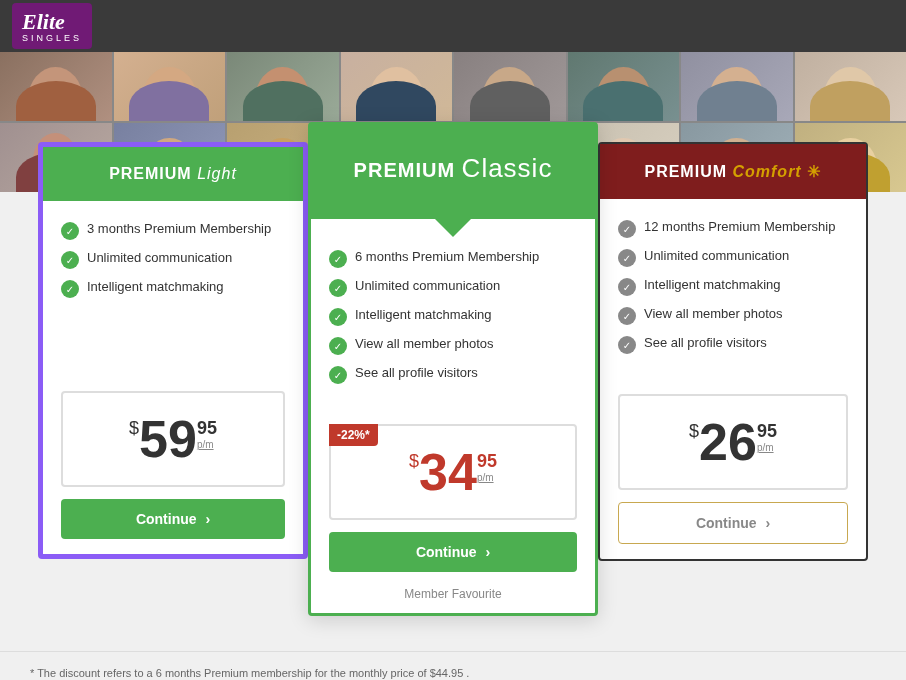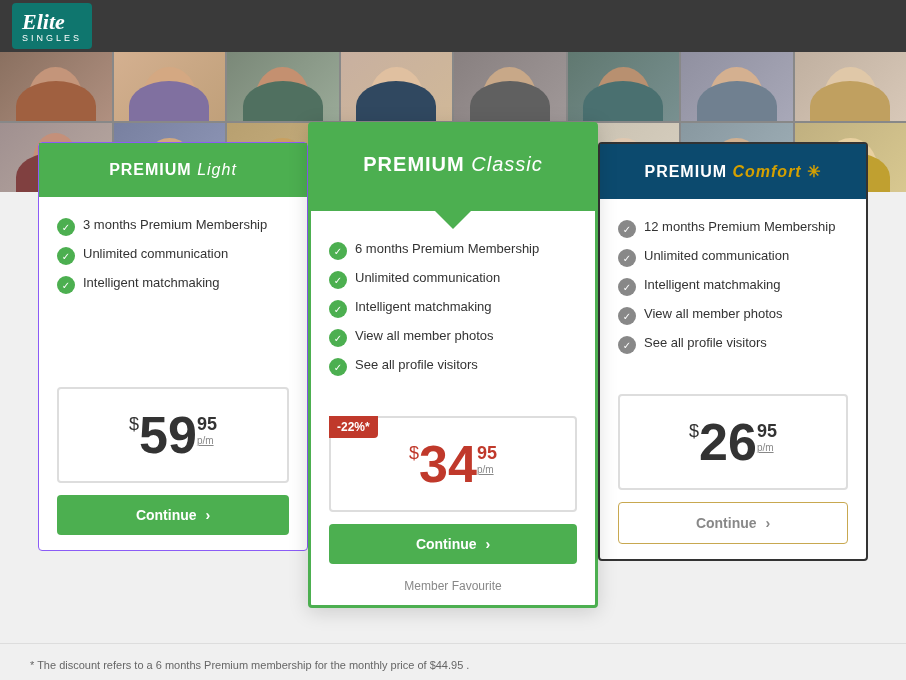--- a/index.html
+++ b/index.html
@@ -13,21 +13,21 @@
 
     
     .header {
       background: #3a3a3a;
       height: 52px;
       display: flex;
       align-items: center;
       padding: 0 12px;
     }
     .logo {
-      background: #0f766e;
+      background: #701a75;
       padding: 6px 10px;
       border-radius: 4px;
     }
     .logo-text {
       color: white;
       font-size: 22px;
       font-style: italic;
       font-weight: bold;
       font-family: Georgia, serif;
     }
@@ -64,21 +64,21 @@
       gap: 0;
       margin-top: -50px;
       position: relative;
       z-index: 10;
       justify-content: center;
     }
 
     
     .plan-card {
       background: white;
-      border: 1px solid #8b5cf6;
+      border: 5px solid #8b5cf6;
       border-radius: 4px;
       flex: 1;
       max-width: 270px;
       position: relative;
     }
 
     .plan-card.featured {
       border: 3px solid #4caf50;
       z-index: 20;
       margin-top: -20px;
@@ -97,21 +97,21 @@
       text-align: center;
       color: white;
     }
 
     .plan-header.featured-header {
       padding: 28px 15px 35px;
       position: relative;
     }
 
     .plan-header.comfort-header {
-      background: #0c4a6e;
+      background: #7f1d1d;
       padding: 18px 15px;
     }
 
     .plan-title {
       font-size: 16px;
       font-weight: bold;
       color: white;
       letter-spacing: 1px;
     }
 
@@ -452,21 +452,21 @@
       <button class="continue-btn">
         <span>Continue</span>
         <span class="chevron">›</span>
       </button>
     </div>
 
     <div class="plan-card featured">
       <div class="plan-header featured-header">
         <div class="plan-title" style="font-size:20px;">
           <span>PREMIUM</span>
-          <span style="font-weight:normal;font-style:italic;font-size:20px;text-align:right;">Classic</span>
+          <span style="font-weight:normal;font-size:26px;text-align:right;">Classic</span>
         </div>
         <div class="arrow-down"></div>
       </div>
       <div class="plan-features featured-features">
         <div class="feature-item">
           <div class="feature-icon">✓</div>
           <span>6 months Premium Membership</span>
         </div>
         <div class="feature-item">
           <div class="feature-icon">✓</div>

